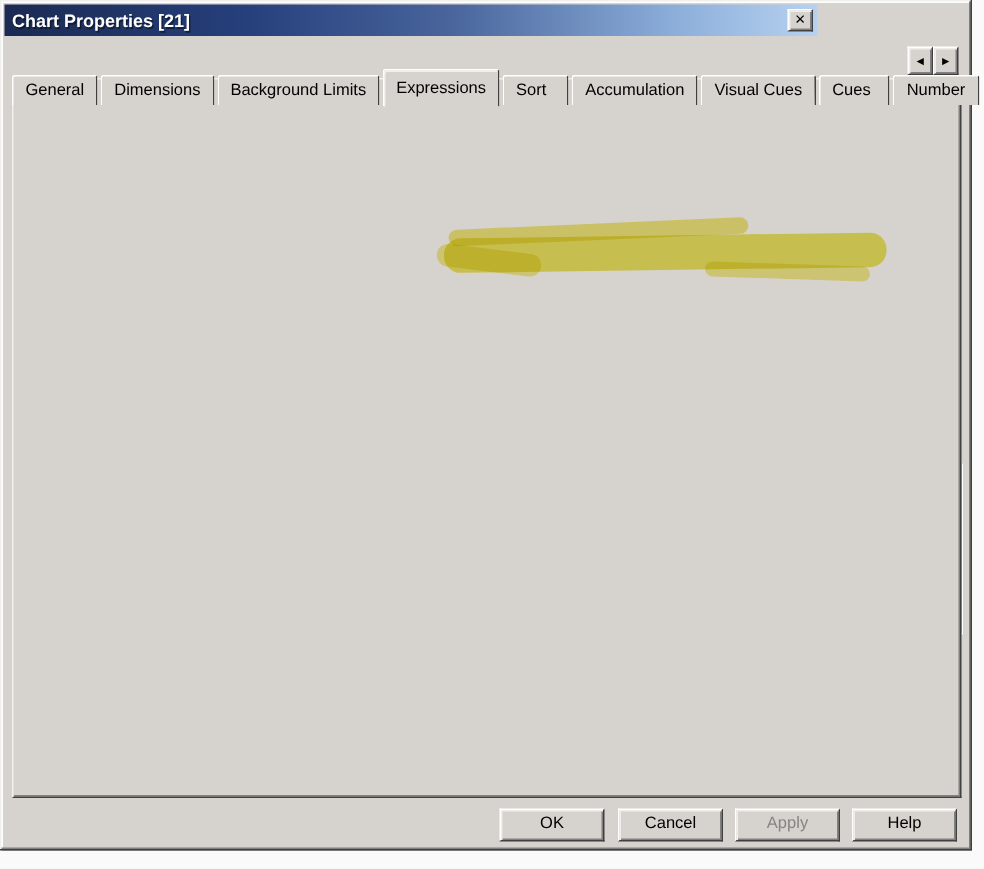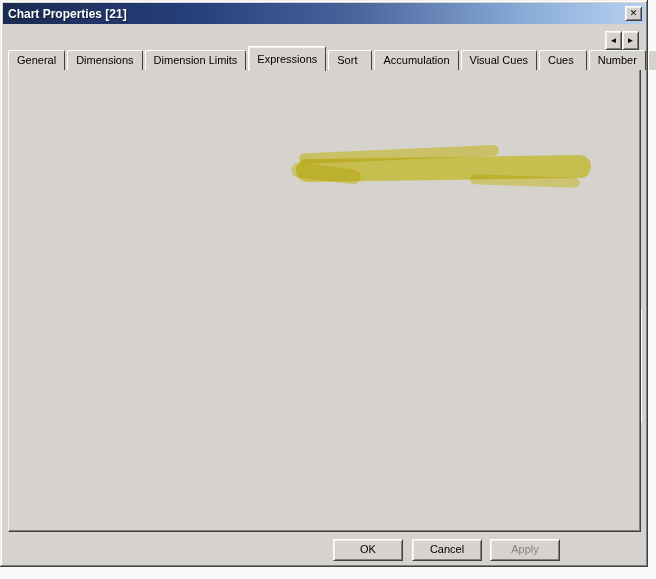--- a/index.html
+++ b/index.html
@@ -4,21 +4,21 @@
 <style>
   * { margin:0; padding:0; box-sizing:border-box; }
   html,body { width:656px; height:579px; background:#fafafa; overflow:hidden;
               font-family:"Liberation Sans","DejaVu Sans",sans-serif; font-size:11px; color:#000; }
 
   .dialog { position:absolute; left:0; top:0; width:648px; height:567px; background:#d6d3ce;
             box-shadow: inset -1px -1px 0 #404040, inset 1px 1px 0 #f2f0ec,
                         inset -2px -2px 0 #808080, inset 2px 2px 0 #fff; }
 
   
-  .titlebar { position:absolute; left:3px; top:3px; width:642px; height:21px;
+  .titlebar { position:absolute; left:3px; top:3px; width:542px; height:21px;
               background:linear-gradient(90deg,#1b2a52 0%,#26407c 30%,#49659c 55%,#8badd9 82%,#b7d2f0 100%);
               display:flex; align-items:center; }
   .titlebar .title { color:#fff; font-weight:bold; font-size:12px; padding-left:5px;
                      text-shadow:1px 1px 0 rgba(0,0,0,.45); }
   .close-btn { position:absolute; right:3px; top:3px; width:17px; height:15px; background:#d6d3ce;
                border:1px solid; border-color:#fff #404040 #404040 #fff;
                box-shadow: inset 1px 1px 0 #f0eeea, inset -1px -1px 0 #808080;
                font-size:9px; font-weight:bold; line-height:13px; text-align:center; color:#000; cursor:default; }
 
   
@@ -136,21 +136,21 @@
   <div class="titlebar">
     <span class="title">Chart Properties [21]</span>
     <div class="close-btn">
       <span>✕</span>
     </div>
   </div>
 
   <div class="tabstrip">
     <div class="tab">General</div>
     <div class="tab">Dimensions</div>
-    <div class="tab">Dimension Limits</div>
+    <div class="tab">Background Limits</div>
     <div class="tab active">Expressions</div>
     <div class="tab" style="padding-right:14px;">Sort</div>
     <div class="tab">Accumulation</div>
     <div class="tab">Visual Cues</div>
     <div class="tab" style="padding-right:12px;">Cues</div>
     <div class="tab">Number</div>
     <div class="tab" style="padding-right:16px;">Font</div>
 
   </div>
   <div class="tab-scroll">
@@ -369,14 +369,15 @@
   </div>
   <div class="combo disabled" style="left:500px; top:365px; width:112px; height:21px;">
     <span class="val">Sum</span>
     <span class="arrow">▼</span>
   </div>
   <div class="caption" style="left:501px; top:394px;">of Rows</div>
 
   <div class="btn footer-btn" style="left:333px;">OK</div>
   <div class="btn footer-btn" style="left:412px;">Cancel</div>
   <div class="btn footer-btn disabled" style="left:490px;">Apply</div>
+  <div class="btn footer-btn" style="left:568px;">Help</div>
 
 </div>
 
 </body></html>

